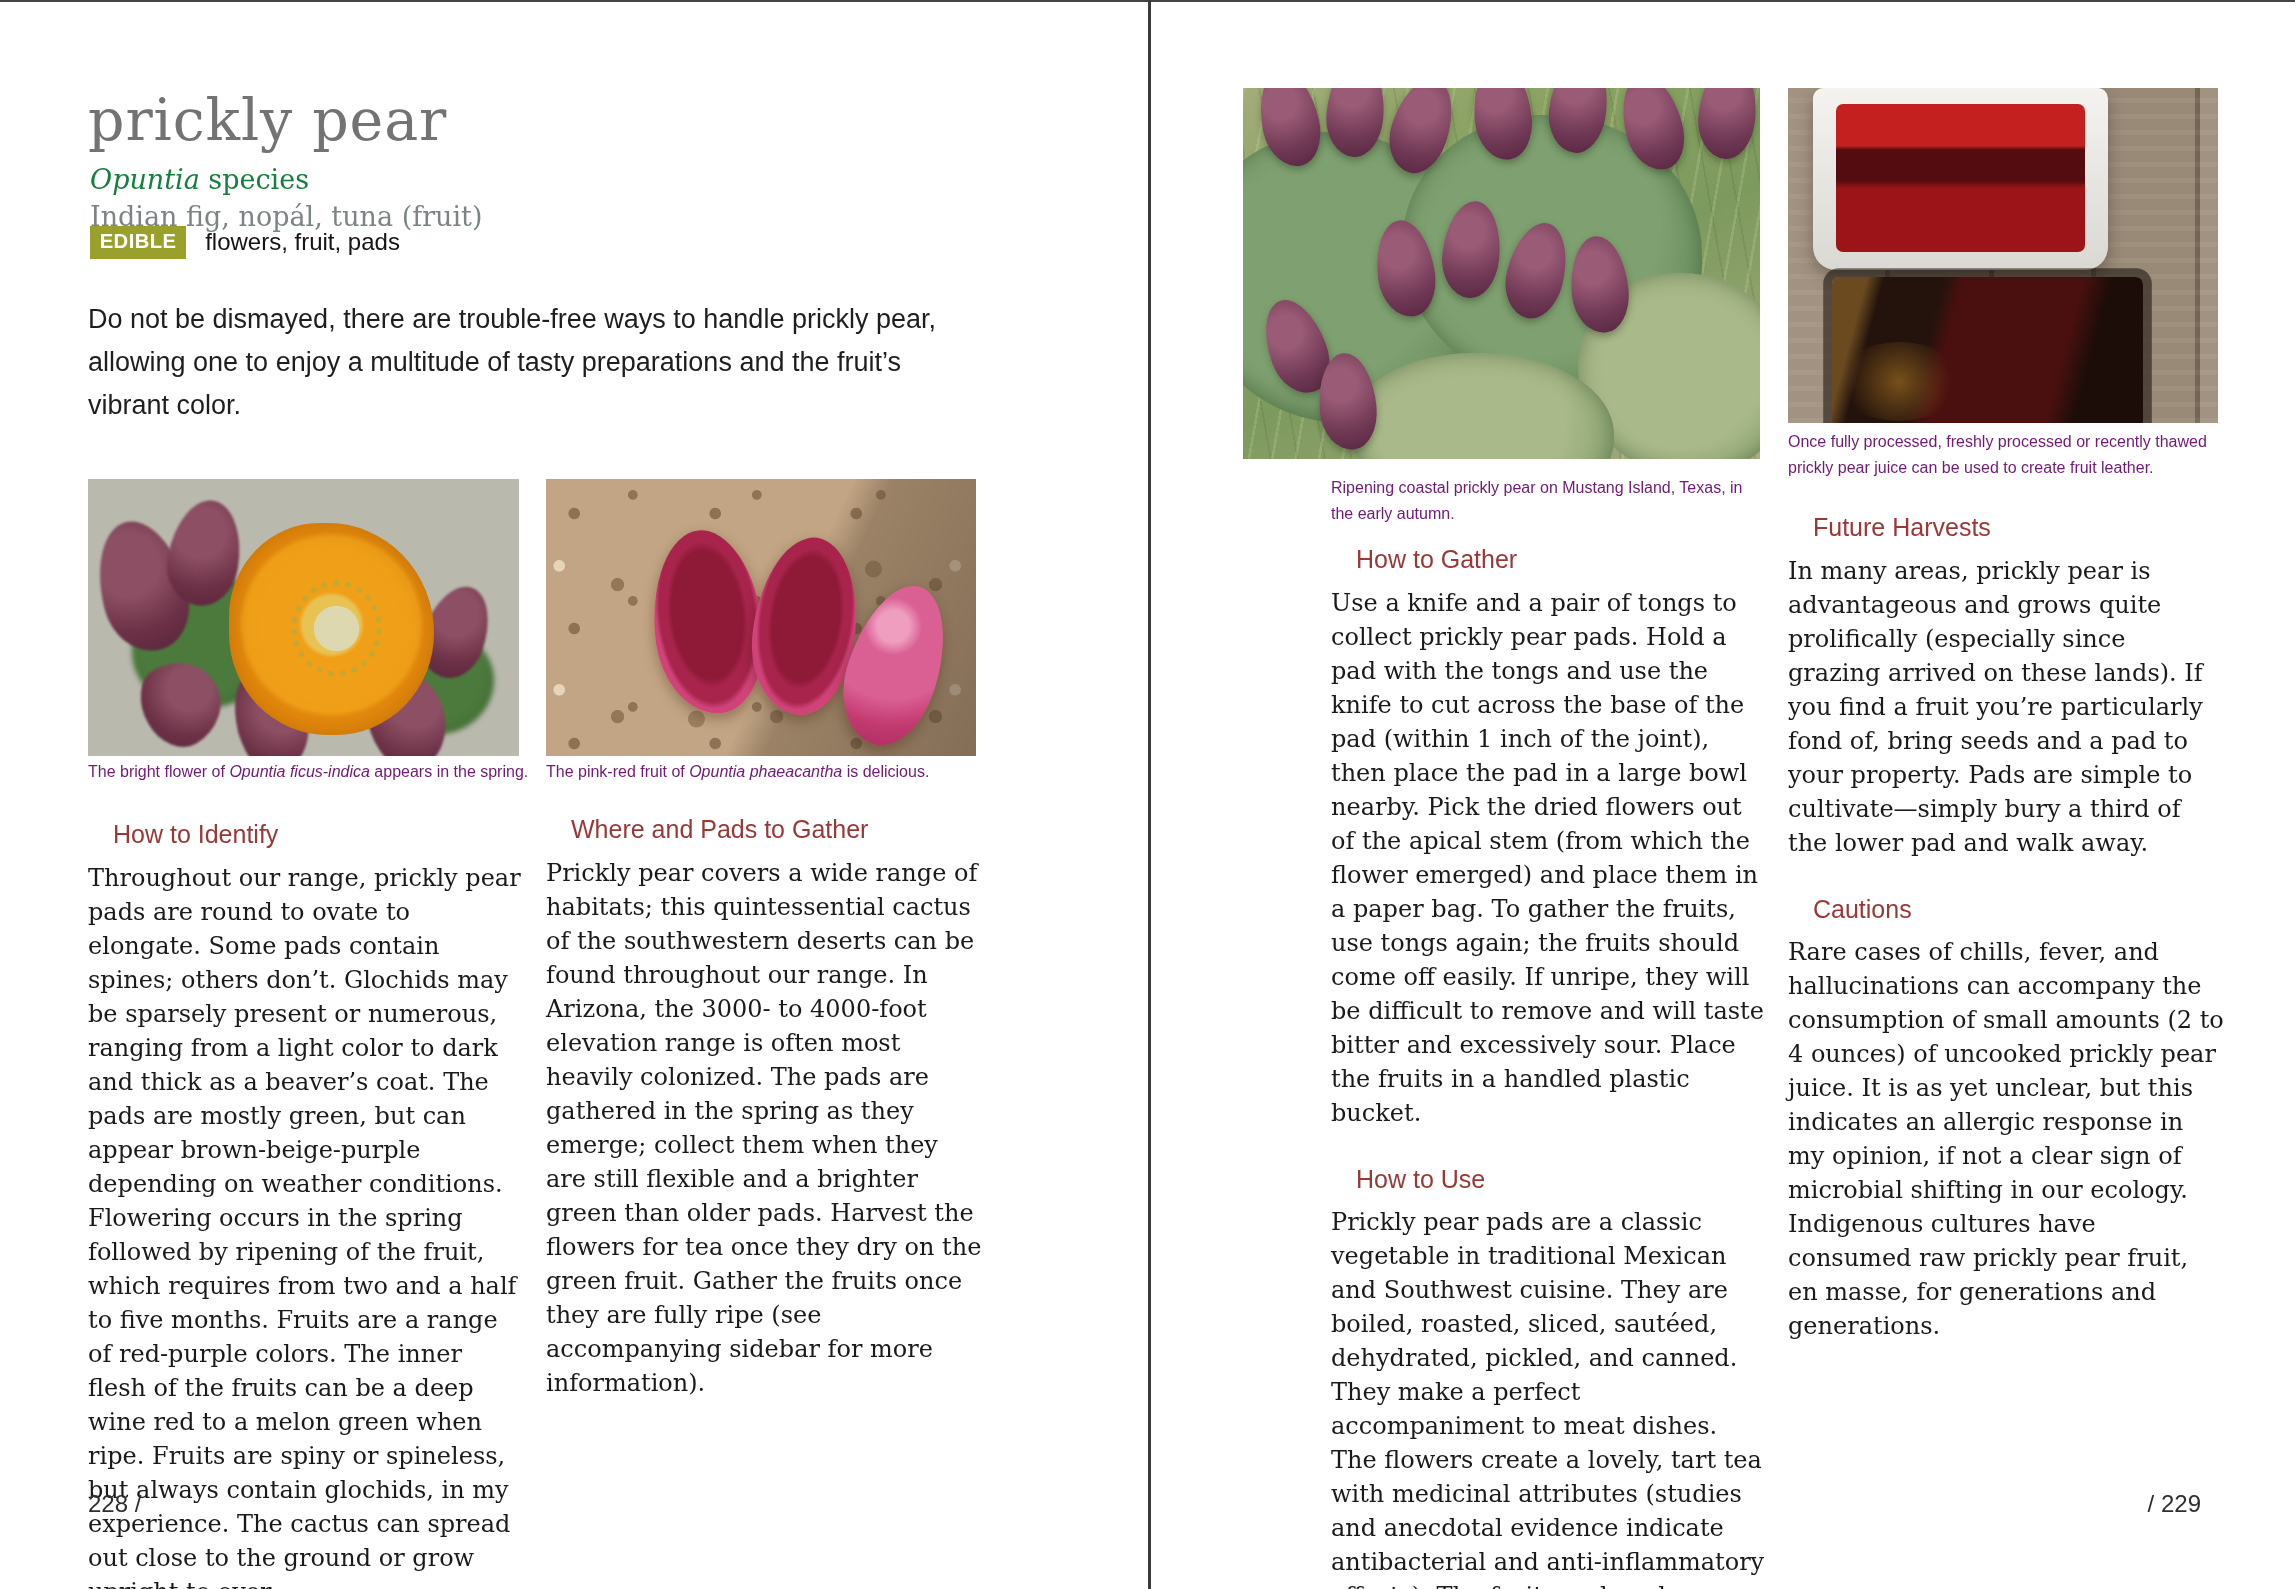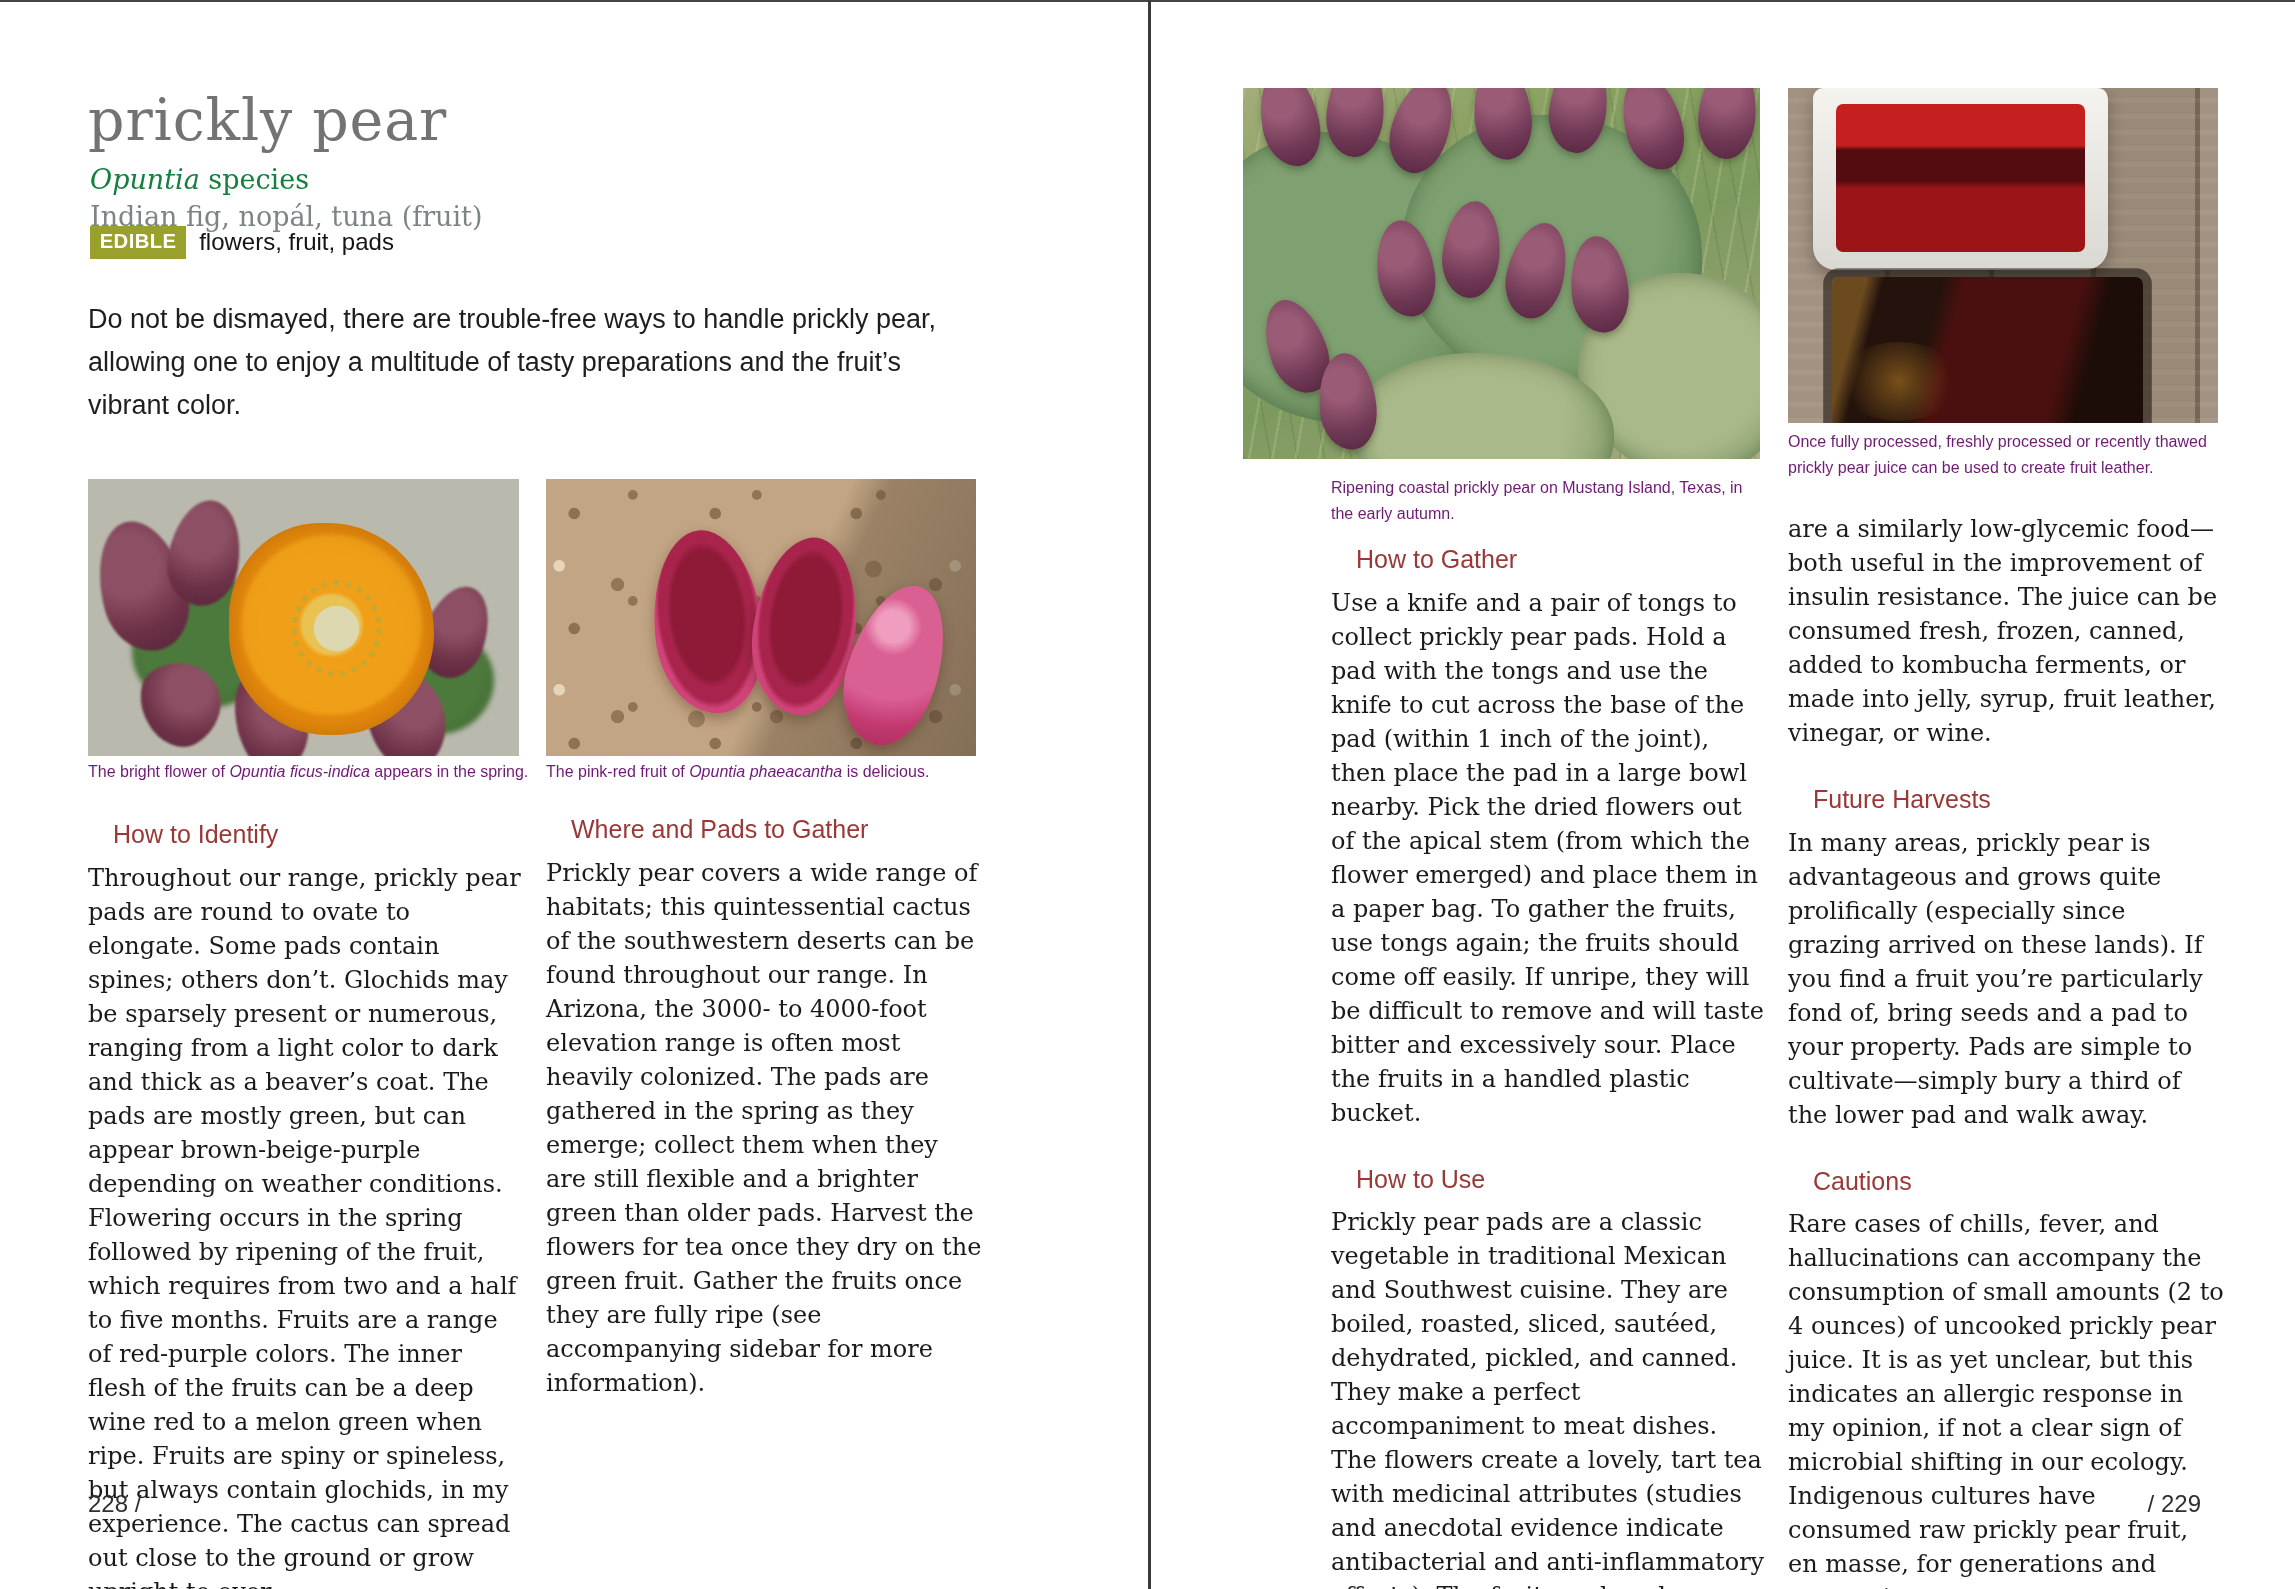--- a/index.html
+++ b/index.html
@@ -19,21 +19,21 @@
   .species-line {
     position:absolute; left:90px; top:164px;
     font-size:27px; color:#15803d;text-align:center;
   }
   .species-line em { font-style:italic; }
   .names-line {
     position:absolute; left:90px; top:201px;
     font-size:27px; color:#7c8486;
   }
   .badge-row {
-    position:absolute; left:90px; top:226px; display:flex; align-items:center; gap:13px;
+    position:absolute; left:90px; top:226px; display:flex; align-items:center; gap:19px;
     font-family:"Liberation Sans", sans-serif; font-size:24px; color:#141414;
   }
   .badge {
     background:#99a02b; color:#ffffff; font-weight:bold; font-size:20.3px;
     padding:4.4px 9.7px 5.3px; letter-spacing:0.4px;
   }
 
   .intro {
     position:absolute; left:88px; top:298px; width:901px;
     font-family:"Liberation Sans", sans-serif; font-size:27px; line-height:43px; color:#1e1e1e;
@@ -231,21 +231,20 @@
     <div class="caption" id="cap4">Once fully processed, freshly processed or recently thawed prickly pear juice can be used to create fruit leather.</div>
 
     <div class="col" id="rp-col1">
       <h3 class="sec-head">How to Gather</h3>
       <p>Use a knife and a pair of tongs to collect prickly pear pads. Hold a pad with the tongs and use the knife to cut across the base of the pad (within 1 inch of the joint), then place the pad in a large bowl nearby. Pick the dried flowers out of the apical stem (from which the flower emerged) and place them in a paper bag. To gather the fruits, use tongs again; the fruits should come off easily. If unripe, they will be difficult to remove and will taste bitter and excessively sour. Place the fruits in a handled plastic bucket.</p>
       <h3 class="sec-head">How to Use</h3>
       <p>Prickly pear pads are a classic vegetable in traditional Mexican and Southwest cuisine. They are boiled, roasted, sliced, sautéed, dehydrated, pickled, and canned. They make a perfect accompaniment to meat dishes. The flowers create a lovely, tart tea with medicinal attributes (studies and anecdotal evidence indicate antibacterial and anti-inflammatory effects). The fruits make a low-glycemic juice, and pads</p>
     </div>
 
     <div class="col" id="rp-col2">
-      <p>are a similarly low-glycemic food—both useful in the improvement of insulin resistance. The juice can be consumed fresh, frozen, canned, added to kombucha ferments, or made into jelly, syrup, fruit leather, vinegar, or wine.</p>
       <h3 class="sec-head">Future Harvests</h3>
       <p>In many areas, prickly pear is advantageous and grows quite prolifically (especially since grazing arrived on these lands). If you find a fruit you’re particularly fond of, bring seeds and a pad to your property. Pads are simple to cultivate—simply bury a third of the lower pad and walk away.</p>
       <h3 class="sec-head">Cautions</h3>
       <p>Rare cases of chills, fever, and hallucinations can accompany the consumption of small amounts (2 to 4 ounces) of uncooked prickly pear juice. It is as yet unclear, but this indicates an allergic response in my opinion, if not a clear sign of microbial shifting in our ecology. Indigenous cultures have consumed raw prickly pear fruit, en masse, for generations and generations.</p>
     </div>
 
     <div class="pagenum" id="pn-right">/ 229</div>
   </div>
 </div>
 

